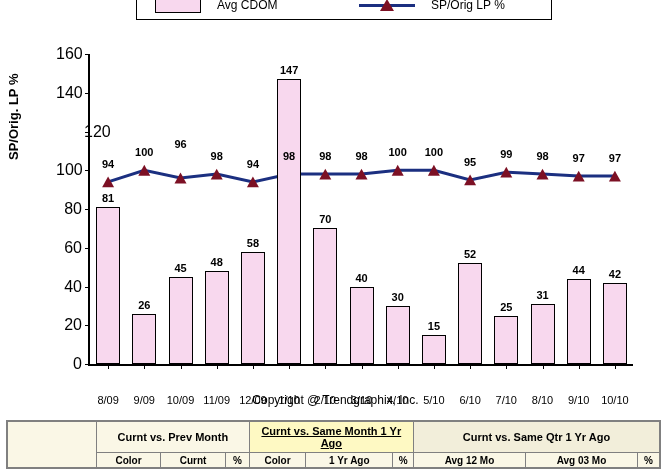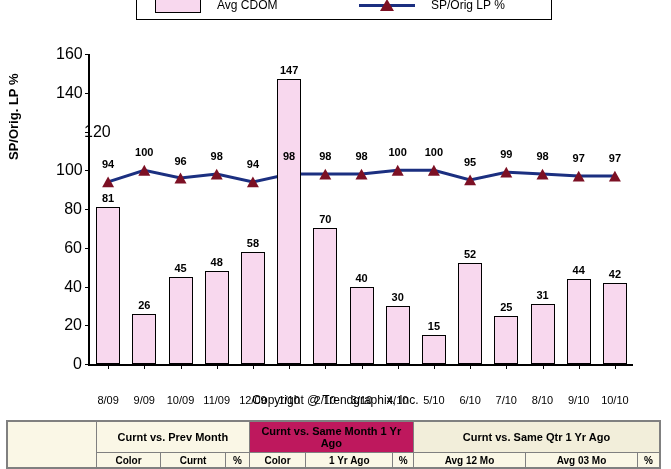--- a/index.html
+++ b/index.html
@@ -193,21 +193,21 @@
   }
   #bottom-table td, #bottom-table th {
     border: 1px solid #808080;
     text-align: center;
     vertical-align: middle;
     font-weight: bold;
     color: #000000;
     padding: 0;
   }
   .hdr-plain { background: #faf7e6; }
-  .hdr-tan   { background: #be185d; }
+  .hdr-tan   { background: #fef9c3; text-decoration: underline; }
   .hdr-cream { background: #f2eeda; }
   .corner    { background: #faf7e6; }
   .subrow td { font-weight: bold; font-size: 10px; }
 </style>
 </head>
 <body>
 
 <div id="legend">
   <div class="legend-entry first">
     <span class="legend-swatch-bar"></span>
@@ -307,21 +307,21 @@
       <div class="bar" style="left: 476.7px; top: 224.75px; height: 85.25px; background: rgb(248, 216, 238);"></div>
       <div class="bar-value" style="left: 488.7px; top: 209.75px;">44</div>
       <div class="xtick-mark" style="left: 488.7px;"></div>
       <div class="xtick-label" style="left: 488.7px;">9/10</div>
       <div class="bar" style="left: 512.9px; top: 228.625px; height: 81.375px; background: rgb(248, 216, 238);"></div>
       <div class="bar-value" style="left: 524.9px; top: 213.625px;">42</div>
       <div class="xtick-mark" style="left: 524.9px;"></div>
       <div class="xtick-label" style="left: 524.9px;">10/10</div>
       <div class="line-value" style="left: 18.1px; top: 103.875px;">94</div>
       <div class="line-value" style="left: 54.3px; top: 92.25px;">100</div>
-      <div class="line-value" style="left: 90.5px; top: 101px;">96</div>
+      <div class="line-value" style="left: 90.5px; top: 84px;">96</div>
       <div class="line-value" style="left: 126.7px; top: 96.125px;">98</div>
       <div class="line-value" style="left: 162.9px; top: 103.875px;">94</div>
       <div class="line-value" style="left: 199.1px; top: 96.125px;">98</div>
       <div class="line-value" style="left: 235.3px; top: 96.125px;">98</div>
       <div class="line-value" style="left: 271.5px; top: 96.125px;">98</div>
       <div class="line-value" style="left: 307.7px; top: 92.25px;">100</div>
       <div class="line-value" style="left: 343.9px; top: 92.25px;">100</div>
       <div class="line-value" style="left: 380.1px; top: 101.938px;">95</div>
       <div class="line-value" style="left: 416.3px; top: 94.1875px; text-align: center;">99</div>
       <div class="line-value" style="left: 452.5px; top: 96.125px;">98</div>

